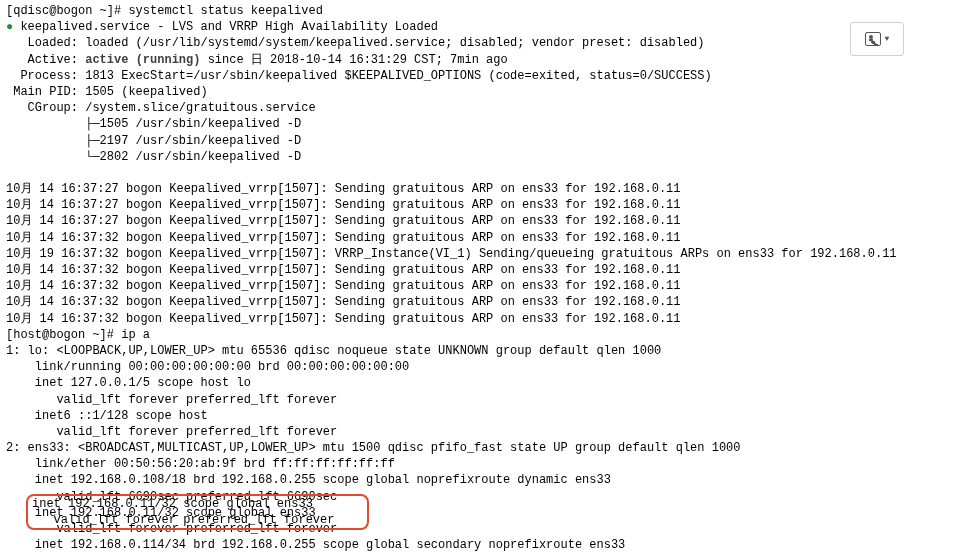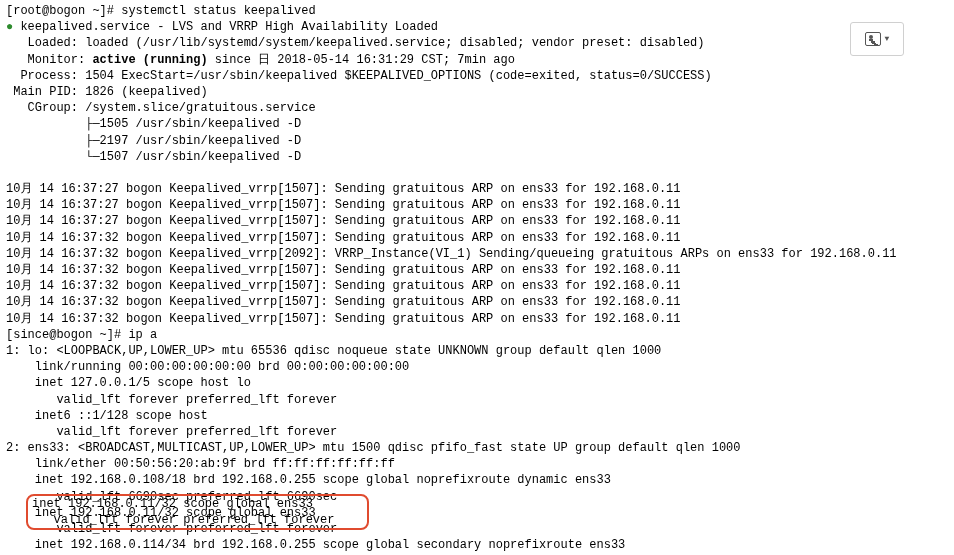--- a/index.html
+++ b/index.html
@@ -9,21 +9,21 @@
       line-height: 1.35;
       background: #fff;
       color: #000;
       padding: 3px 6px;
       position: relative;
       width: 954px;
       height: 555px;
       overflow: hidden;
     }
     .line { white-space: pre; }
-    .green { color: #000000; font-weight: bold; }
+    .green { color: #404040; font-weight: bold; }
     .bullet { color: #2e8b2e; }
     .highlight {
       display: inline-block;
       border: 2px solid #e04b2f;
       border-radius: 8px;
       padding: 0 4px;
       position: absolute;
       left: 26px;
       top: 494px;
       pointer-events: none;
@@ -69,41 +69,41 @@
       background: linear-gradient(45deg, transparent 40%, #555 40%, #555 60%, transparent 60%);
     }
     .image-widget .caret {
       font-size: 8px;
       color: #555;
     }
   </style>
 </head>
 <body>
 
-<div class="line">[root@bogon ~]# systemctl status keepalived</div>
+<div class="line">[qdisc@bogon ~]# systemctl status keepalived</div>
 <div class="line"><span class="bullet">●</span> <span>keepalived.service - LVS and VRRP High Availability Loaded</span></div>
 <div class="line">   Loaded: loaded (/usr/lib/systemd/system/keepalived.service; disabled; vendor preset: disabled)</div>
-<div class="line"><span>   Monitor: </span><span class="green">active (running)</span><span> since 日 2018-05-14 16:31:29 CST; 7min ago</span></div>
-<div class="line">  Process: 1504 ExecStart=/usr/sbin/keepalived $KEEPALIVED_OPTIONS (code=exited, status=0/SUCCESS)</div>
-<div class="line"> Main PID: 1826 (keepalived)</div>
+<div class="line"><span>   Active: </span><span class="green">active (running)</span><span> since 日 2018-10-14 16:31:29 CST; 7min ago</span></div>
+<div class="line">  Process: 1813 ExecStart=/usr/sbin/keepalived $KEEPALIVED_OPTIONS (code=exited, status=0/SUCCESS)</div>
+<div class="line"> Main PID: 1505 (keepalived)</div>
 <div class="line">   CGroup: /system.slice/gratuitous.service</div>
 <div class="line">           ├─1505 /usr/sbin/keepalived -D</div>
 <div class="line">           ├─2197 /usr/sbin/keepalived -D</div>
-<div class="line">           └─1507 /usr/sbin/keepalived -D</div>
+<div class="line">           └─2802 /usr/sbin/keepalived -D</div>
 <div class="line"> </div>
 <div class="line">10月 14 16:37:27 bogon Keepalived_vrrp[1507]: Sending gratuitous ARP on ens33 for 192.168.0.11</div>
 <div class="line">10月 14 16:37:27 bogon Keepalived_vrrp[1507]: Sending gratuitous ARP on ens33 for 192.168.0.11</div>
 <div class="line">10月 14 16:37:27 bogon Keepalived_vrrp[1507]: Sending gratuitous ARP on ens33 for 192.168.0.11</div>
 <div class="line">10月 14 16:37:32 bogon Keepalived_vrrp[1507]: Sending gratuitous ARP on ens33 for 192.168.0.11</div>
-<div class="line">10月 14 16:37:32 bogon Keepalived_vrrp[2092]: VRRP_Instance(VI_1) Sending/queueing gratuitous ARPs on ens33 for 192.168.0.11</div>
+<div class="line">10月 19 16:37:32 bogon Keepalived_vrrp[1507]: VRRP_Instance(VI_1) Sending/queueing gratuitous ARPs on ens33 for 192.168.0.11</div>
 <div class="line">10月 14 16:37:32 bogon Keepalived_vrrp[1507]: Sending gratuitous ARP on ens33 for 192.168.0.11</div>
 <div class="line">10月 14 16:37:32 bogon Keepalived_vrrp[1507]: Sending gratuitous ARP on ens33 for 192.168.0.11</div>
 <div class="line">10月 14 16:37:32 bogon Keepalived_vrrp[1507]: Sending gratuitous ARP on ens33 for 192.168.0.11</div>
 <div class="line">10月 14 16:37:32 bogon Keepalived_vrrp[1507]: Sending gratuitous ARP on ens33 for 192.168.0.11</div>
-<div class="line">[since@bogon ~]# ip a</div>
+<div class="line">[host@bogon ~]# ip a</div>
 <div class="line">1: lo: &lt;LOOPBACK,UP,LOWER_UP&gt; mtu 65536 qdisc noqueue state UNKNOWN group default qlen 1000</div>
 <div class="line">    link/running 00:00:00:00:00:00 brd 00:00:00:00:00:00</div>
 <div class="line">    inet 127.0.0.1/5 scope host lo</div>
 <div class="line">       valid_lft forever preferred_lft forever</div>
 <div class="line">    inet6 ::1/128 scope host</div>
 <div class="line">       valid_lft forever preferred_lft forever</div>
 <div class="line">2: ens33: &lt;BROADCAST,MULTICAST,UP,LOWER_UP&gt; mtu 1500 qdisc pfifo_fast state UP group default qlen 1000</div>
 <div class="line">    link/ether 00:50:56:20:ab:9f brd ff:ff:ff:ff:ff:ff</div>
 <div class="line">    inet 192.168.0.108/18 brd 192.168.0.255 scope global noprefixroute dynamic ens33</div>
 <div class="line">       valid_lft 6690sec preferred_lft 6690sec</div>

